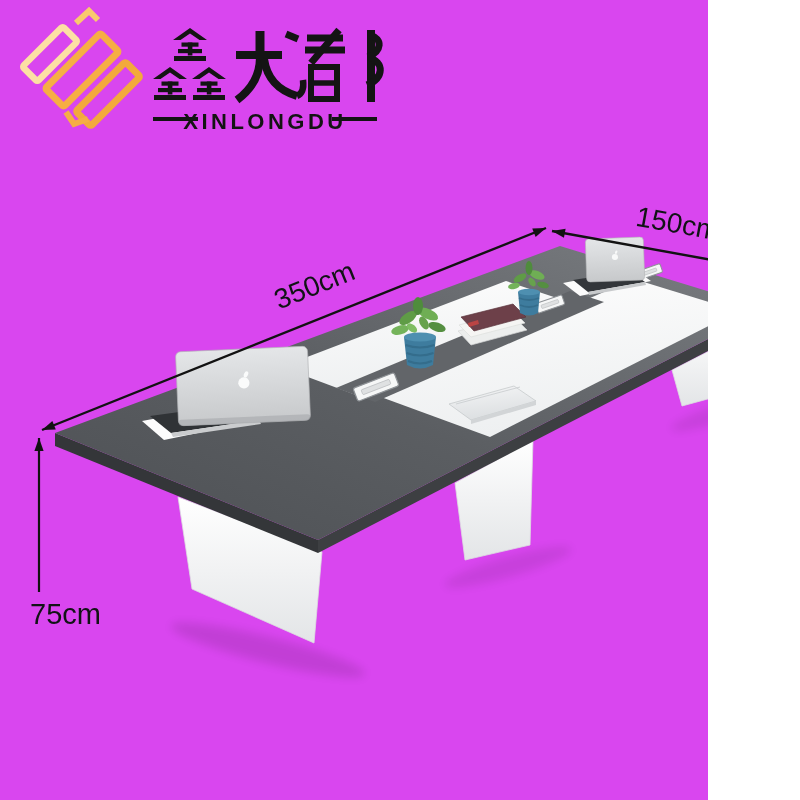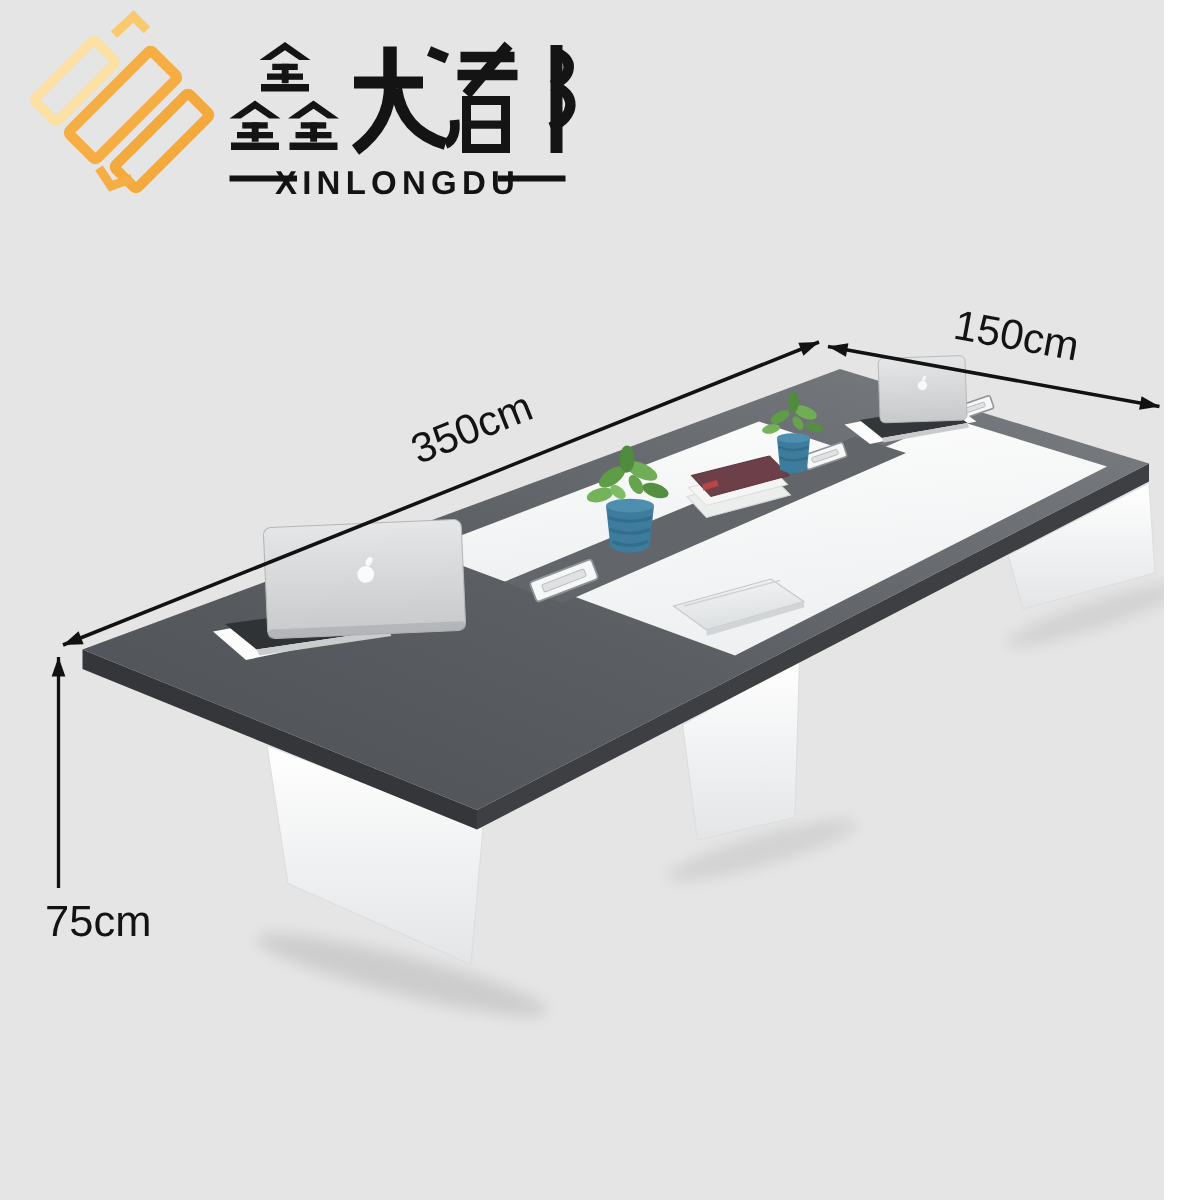--- a/index.html
+++ b/index.html
@@ -1,16 +1,16 @@
 <!DOCTYPE html>
 <html><head>
 <meta charset="utf-8">
 <style>
   html,body{margin:0;padding:0;background:#ffffff;}
-  .stage{position:relative;width:776px;height:800px;background:#e5e5e5;overflow:hidden;
+  .stage{position:relative;width:708px;height:800px;background:#d946ef;overflow:hidden;
          font-family:"Liberation Sans",sans-serif;}
   .stage svg{position:absolute;inset:0;}
   .sr-only{position:absolute;width:1px;height:1px;overflow:hidden;clip:rect(0 0 0 0);white-space:nowrap;}
   text.dim{font-family:"Liberation Sans",sans-serif;font-size:28px;fill:#111315;}
   text.sub{font-family:"Liberation Sans",sans-serif;font-size:22px;font-weight:bold;
            letter-spacing:3.5px;fill:#131313;}
 </style>
 </head>
 <body>
 

